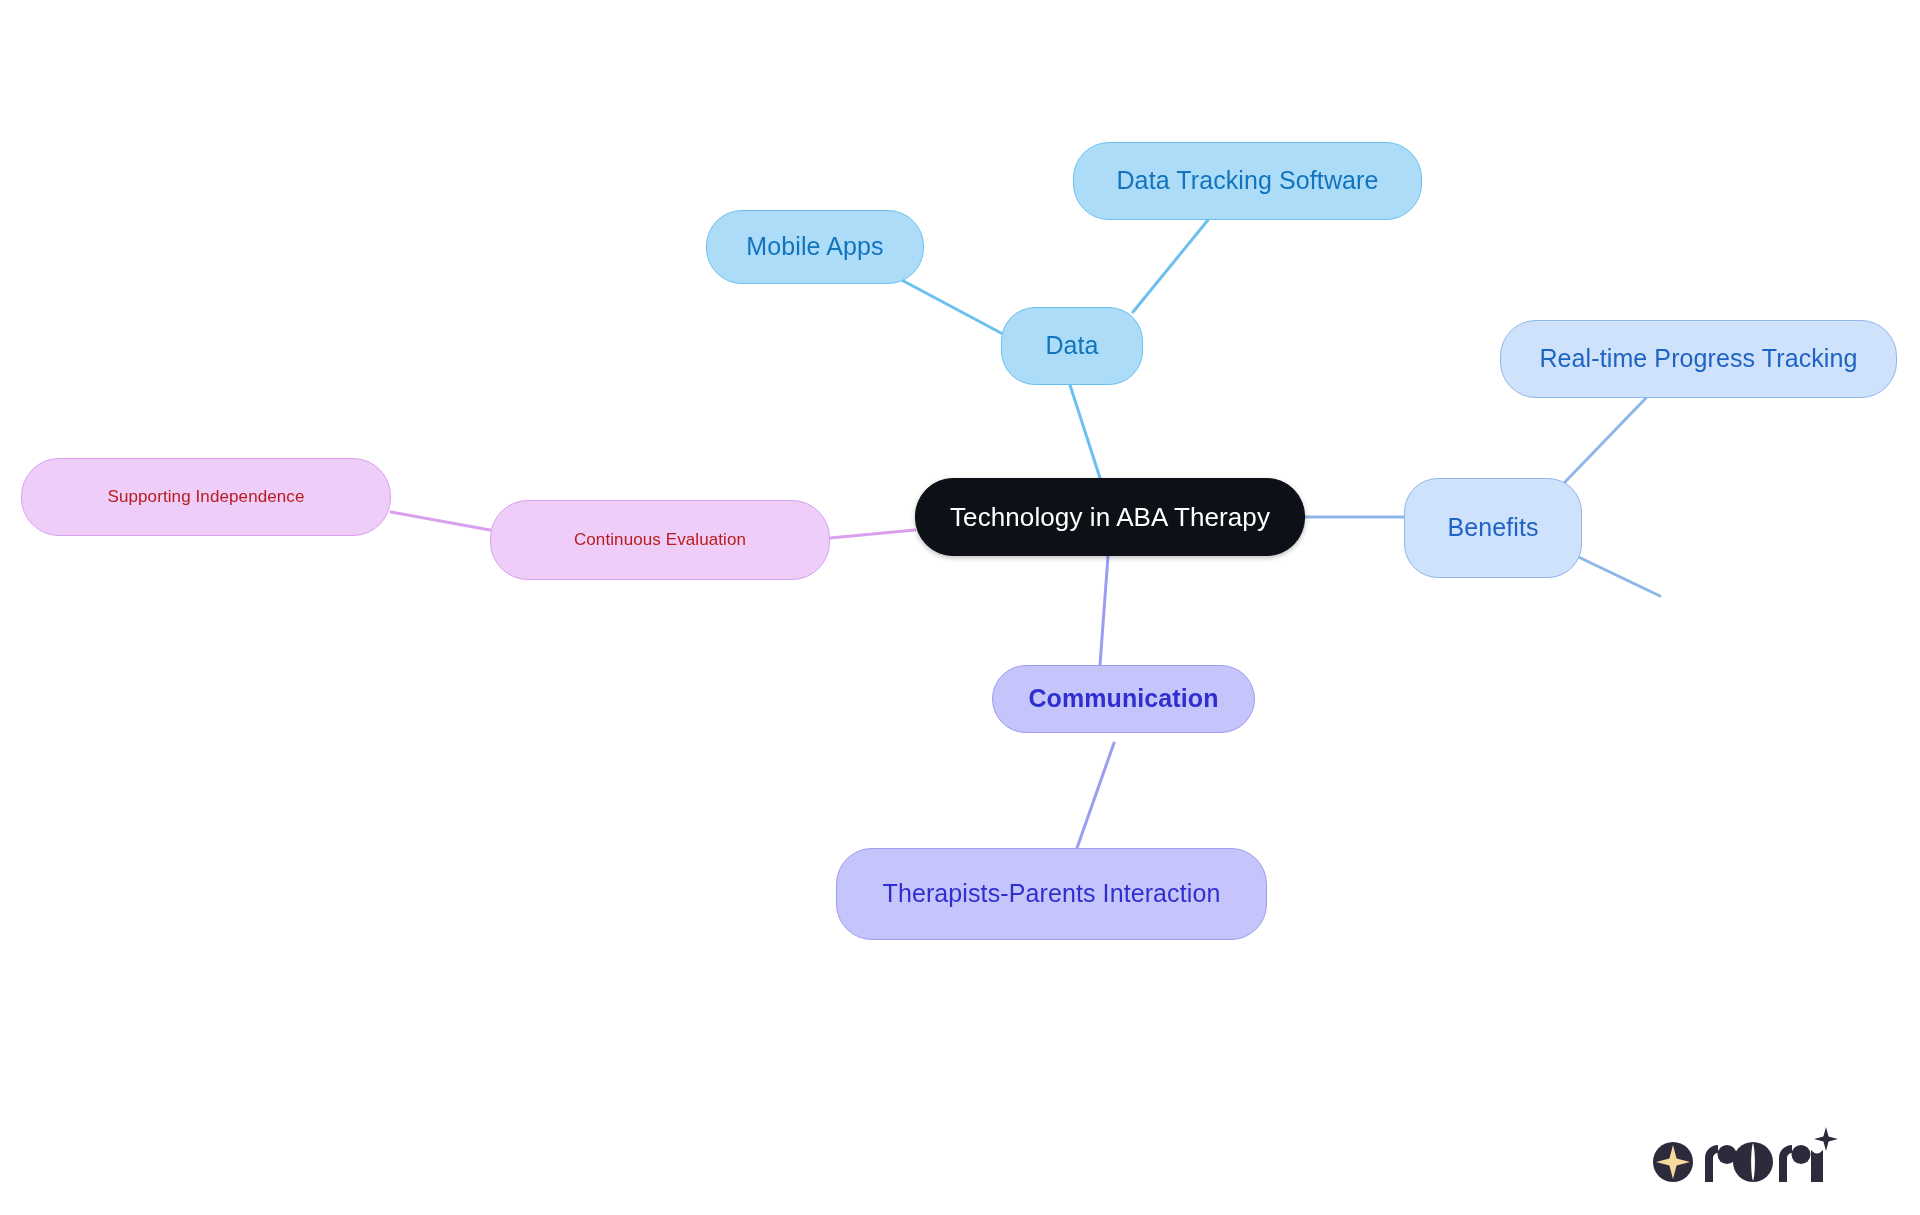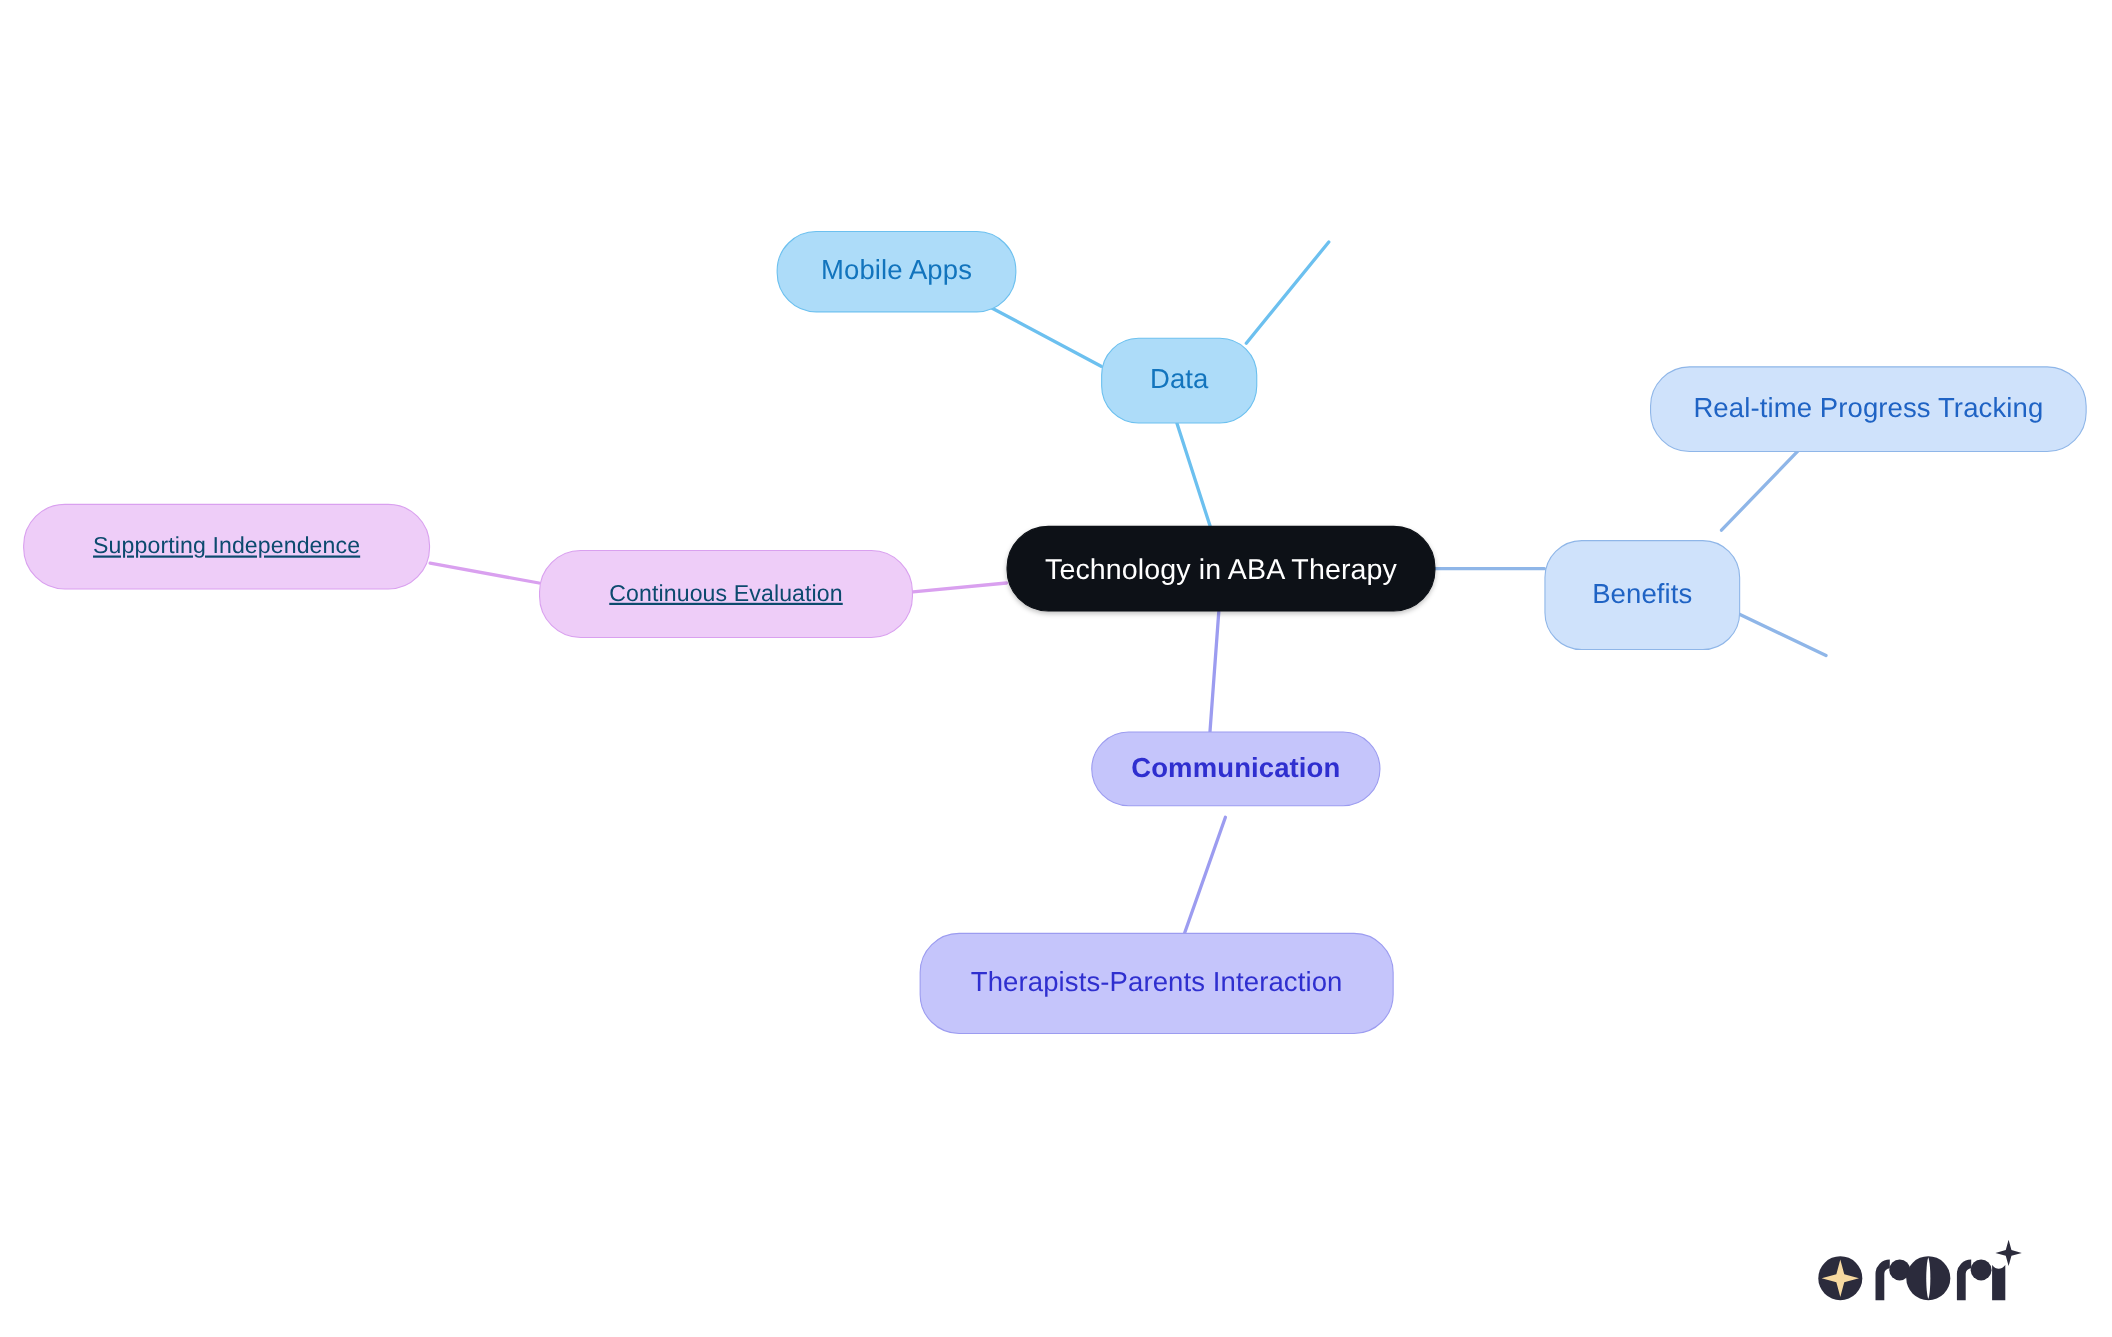--- a/index.html
+++ b/index.html
@@ -58,36 +58,34 @@
     border-color: #6cc0ef;
     color: #1274bd;
     font-size: 25px;
   }
   
   .node.benefits-branch {
     background: #cfe2fb;
     border-color: #8fb6e8;
     color: #1f63c4;
     font-size: 25px;
-    margin-top: 13px;
   }
   
   .node.comm-branch {
     background: #c5c5fb;
     border-color: #9c9cf0;
     color: #2f2fcf;
     font-size: 25px;
   }
   
   .node.eval-branch {
     background: #eecdf8;
     border-color: #d9a0ef;
-    color: #0c4a6e;
-    font-size: 21px;
-    text-decoration: underline;
+    color: #b91c1c;
+    font-size: 17px;
   }
 
   
   #node-root          { left: 915px;  top: 478px;  width: 390px;  height: 78px;  }
 
   #node-tools         { left: 1001px; top: 307px;  width: 142px;  height: 78px;  border-radius: 34px; }
   #node-mobile-apps   { left: 706px;  top: 210px;  width: 218px;  height: 74px;  border-radius: 36px; }
   #node-data-tracking { left: 1073px; top: 142px;  width: 349px;  height: 78px;  border-radius: 36px; }
 
   #node-benefits      { left: 1404px; top: 478px;  width: 178px;  height: 100px;  border-radius: 34px; }
@@ -140,20 +138,23 @@
   <div class="node root" id="node-root">
     <span class="node-label">Technology in ABA Therapy</span>
   </div>
 
   <div class="node tools-branch" id="node-tools">
     <span class="node-label">Data</span>
   </div>
   <div class="node tools-branch" id="node-mobile-apps">
     <span class="node-label">Mobile Apps</span>
   </div>
+  <div class="node tools-branch" id="node-data-tracking">
+    <span class="node-label">Data Tracking Software</span>
+  </div>
 
   <div class="node benefits-branch" id="node-benefits">
     <span class="node-label">Benefits</span>
   </div>
   <div class="node benefits-branch" id="node-realtime">
     <span class="node-label">Real-time Progress Tracking</span>
   </div>
 
   <div class="node comm-branch" id="node-communication">
     <span class="node-label">Communication</span>

